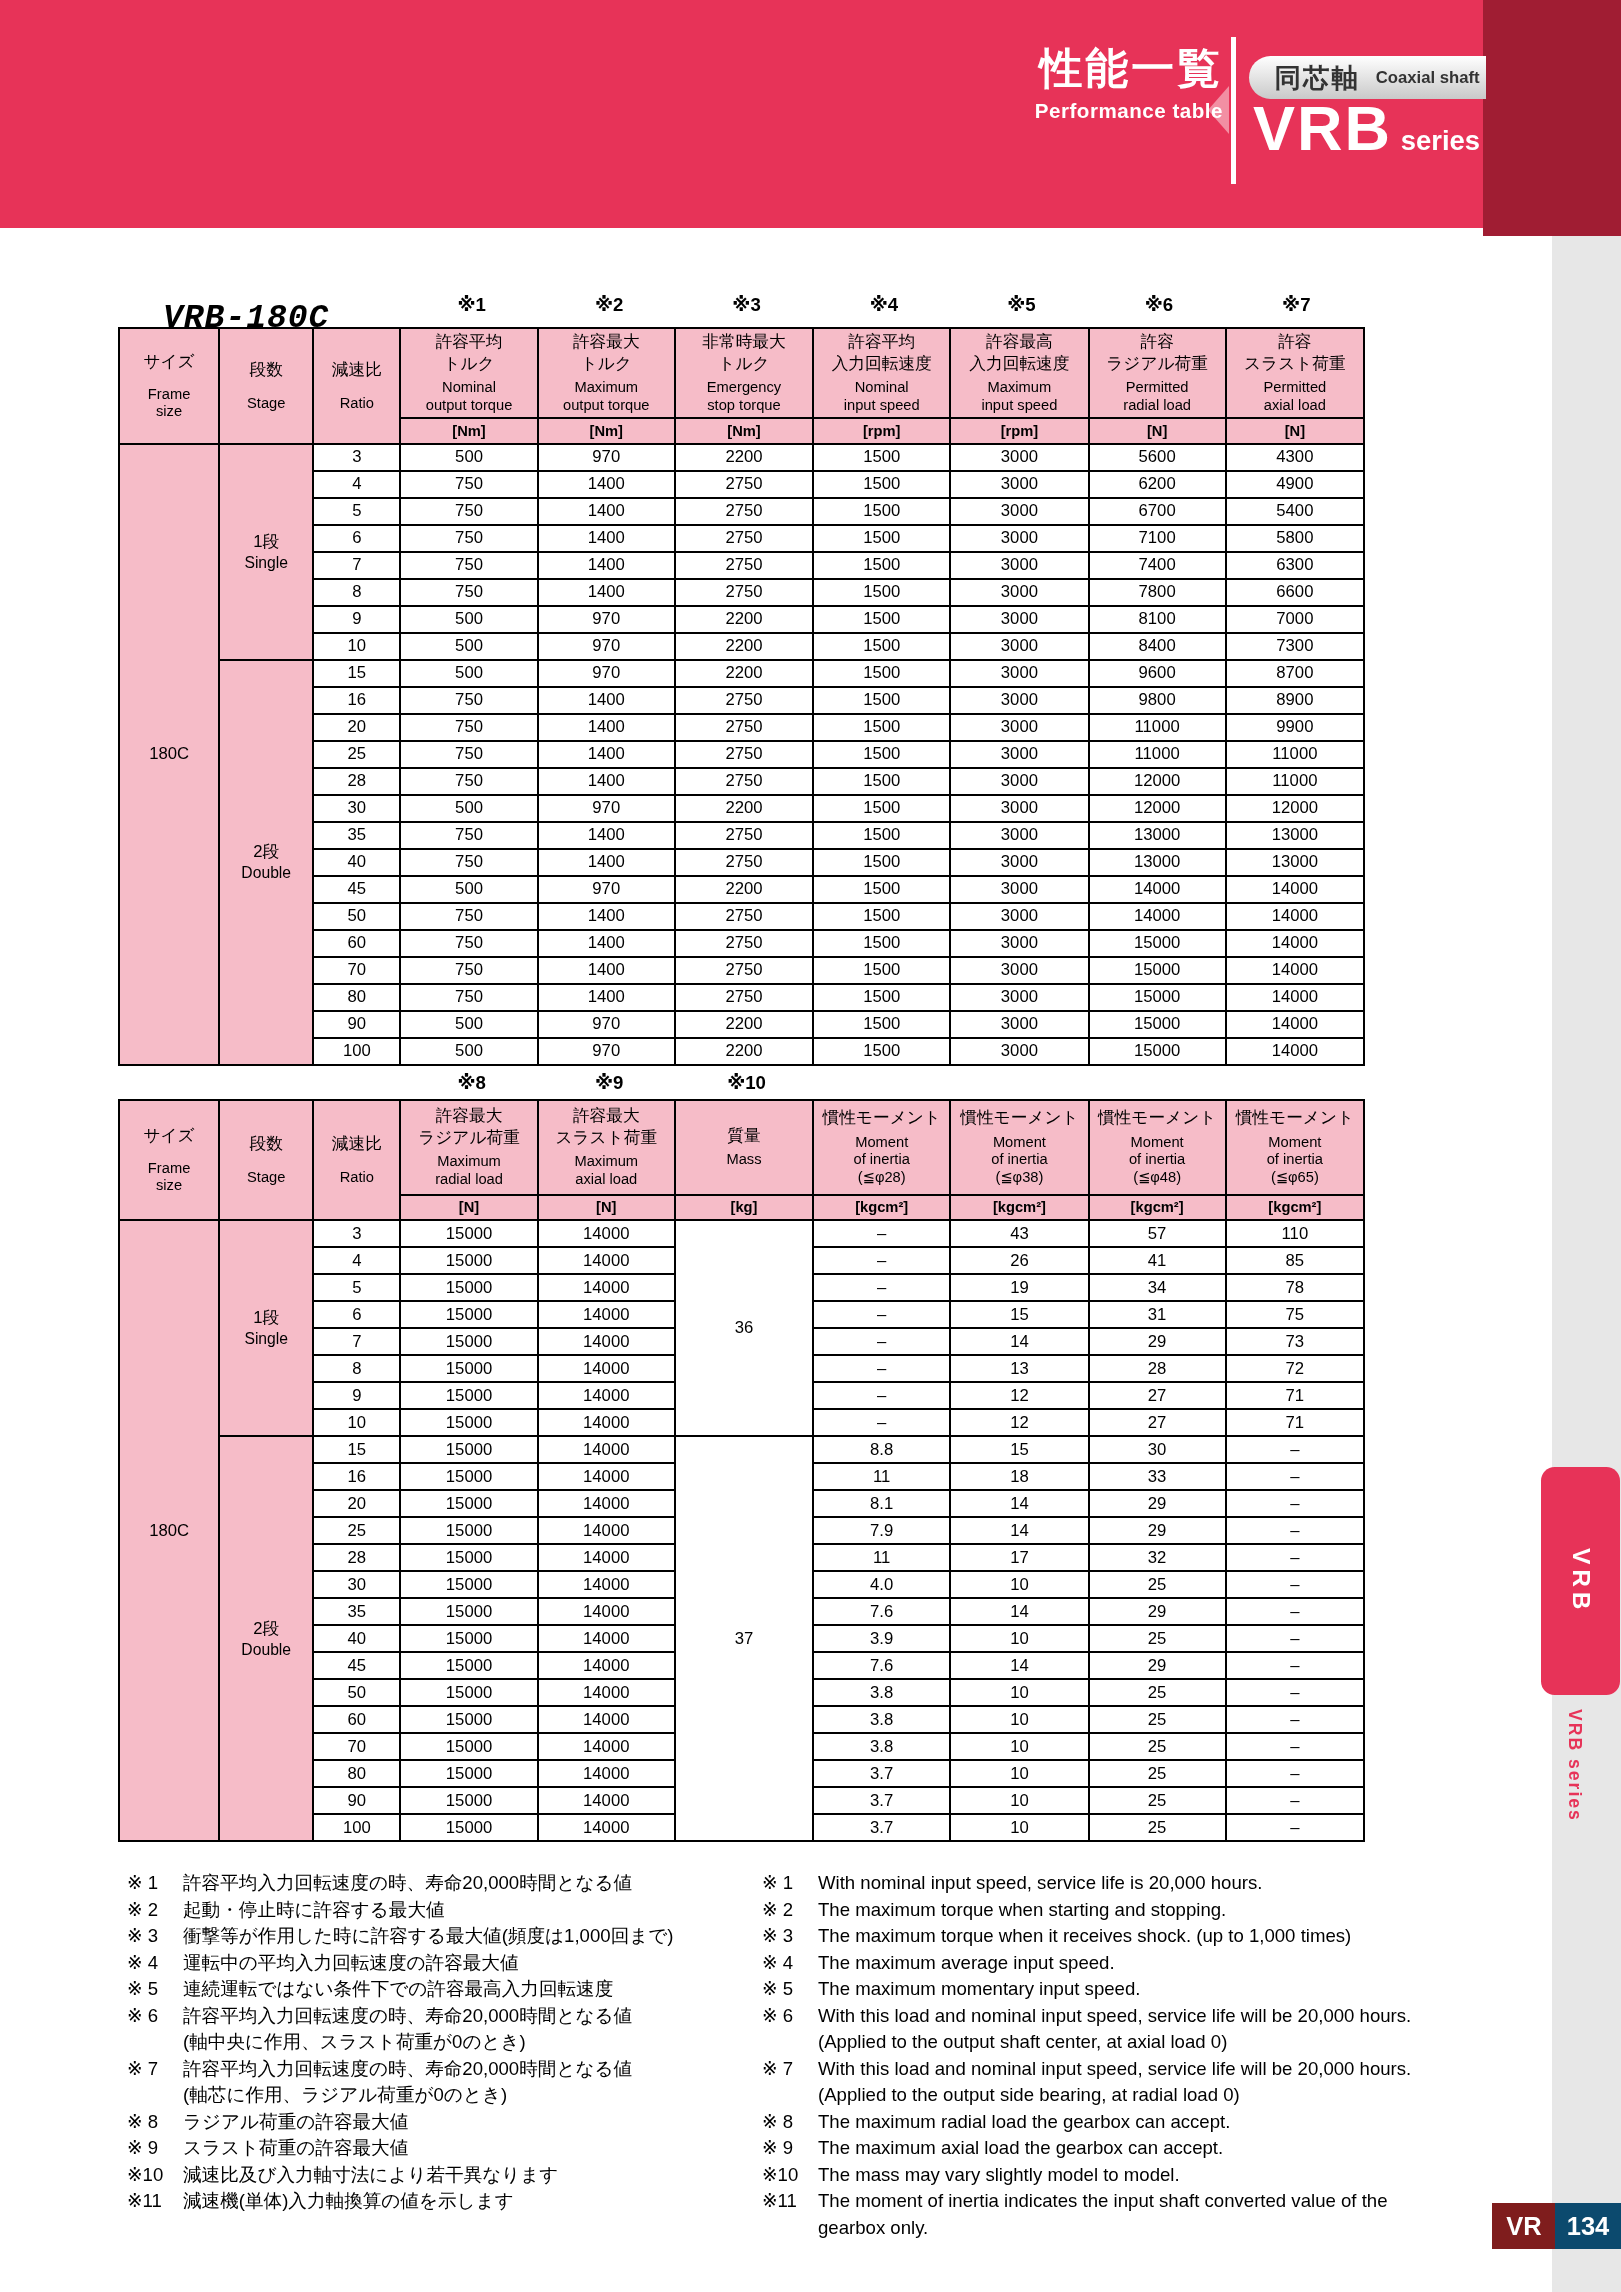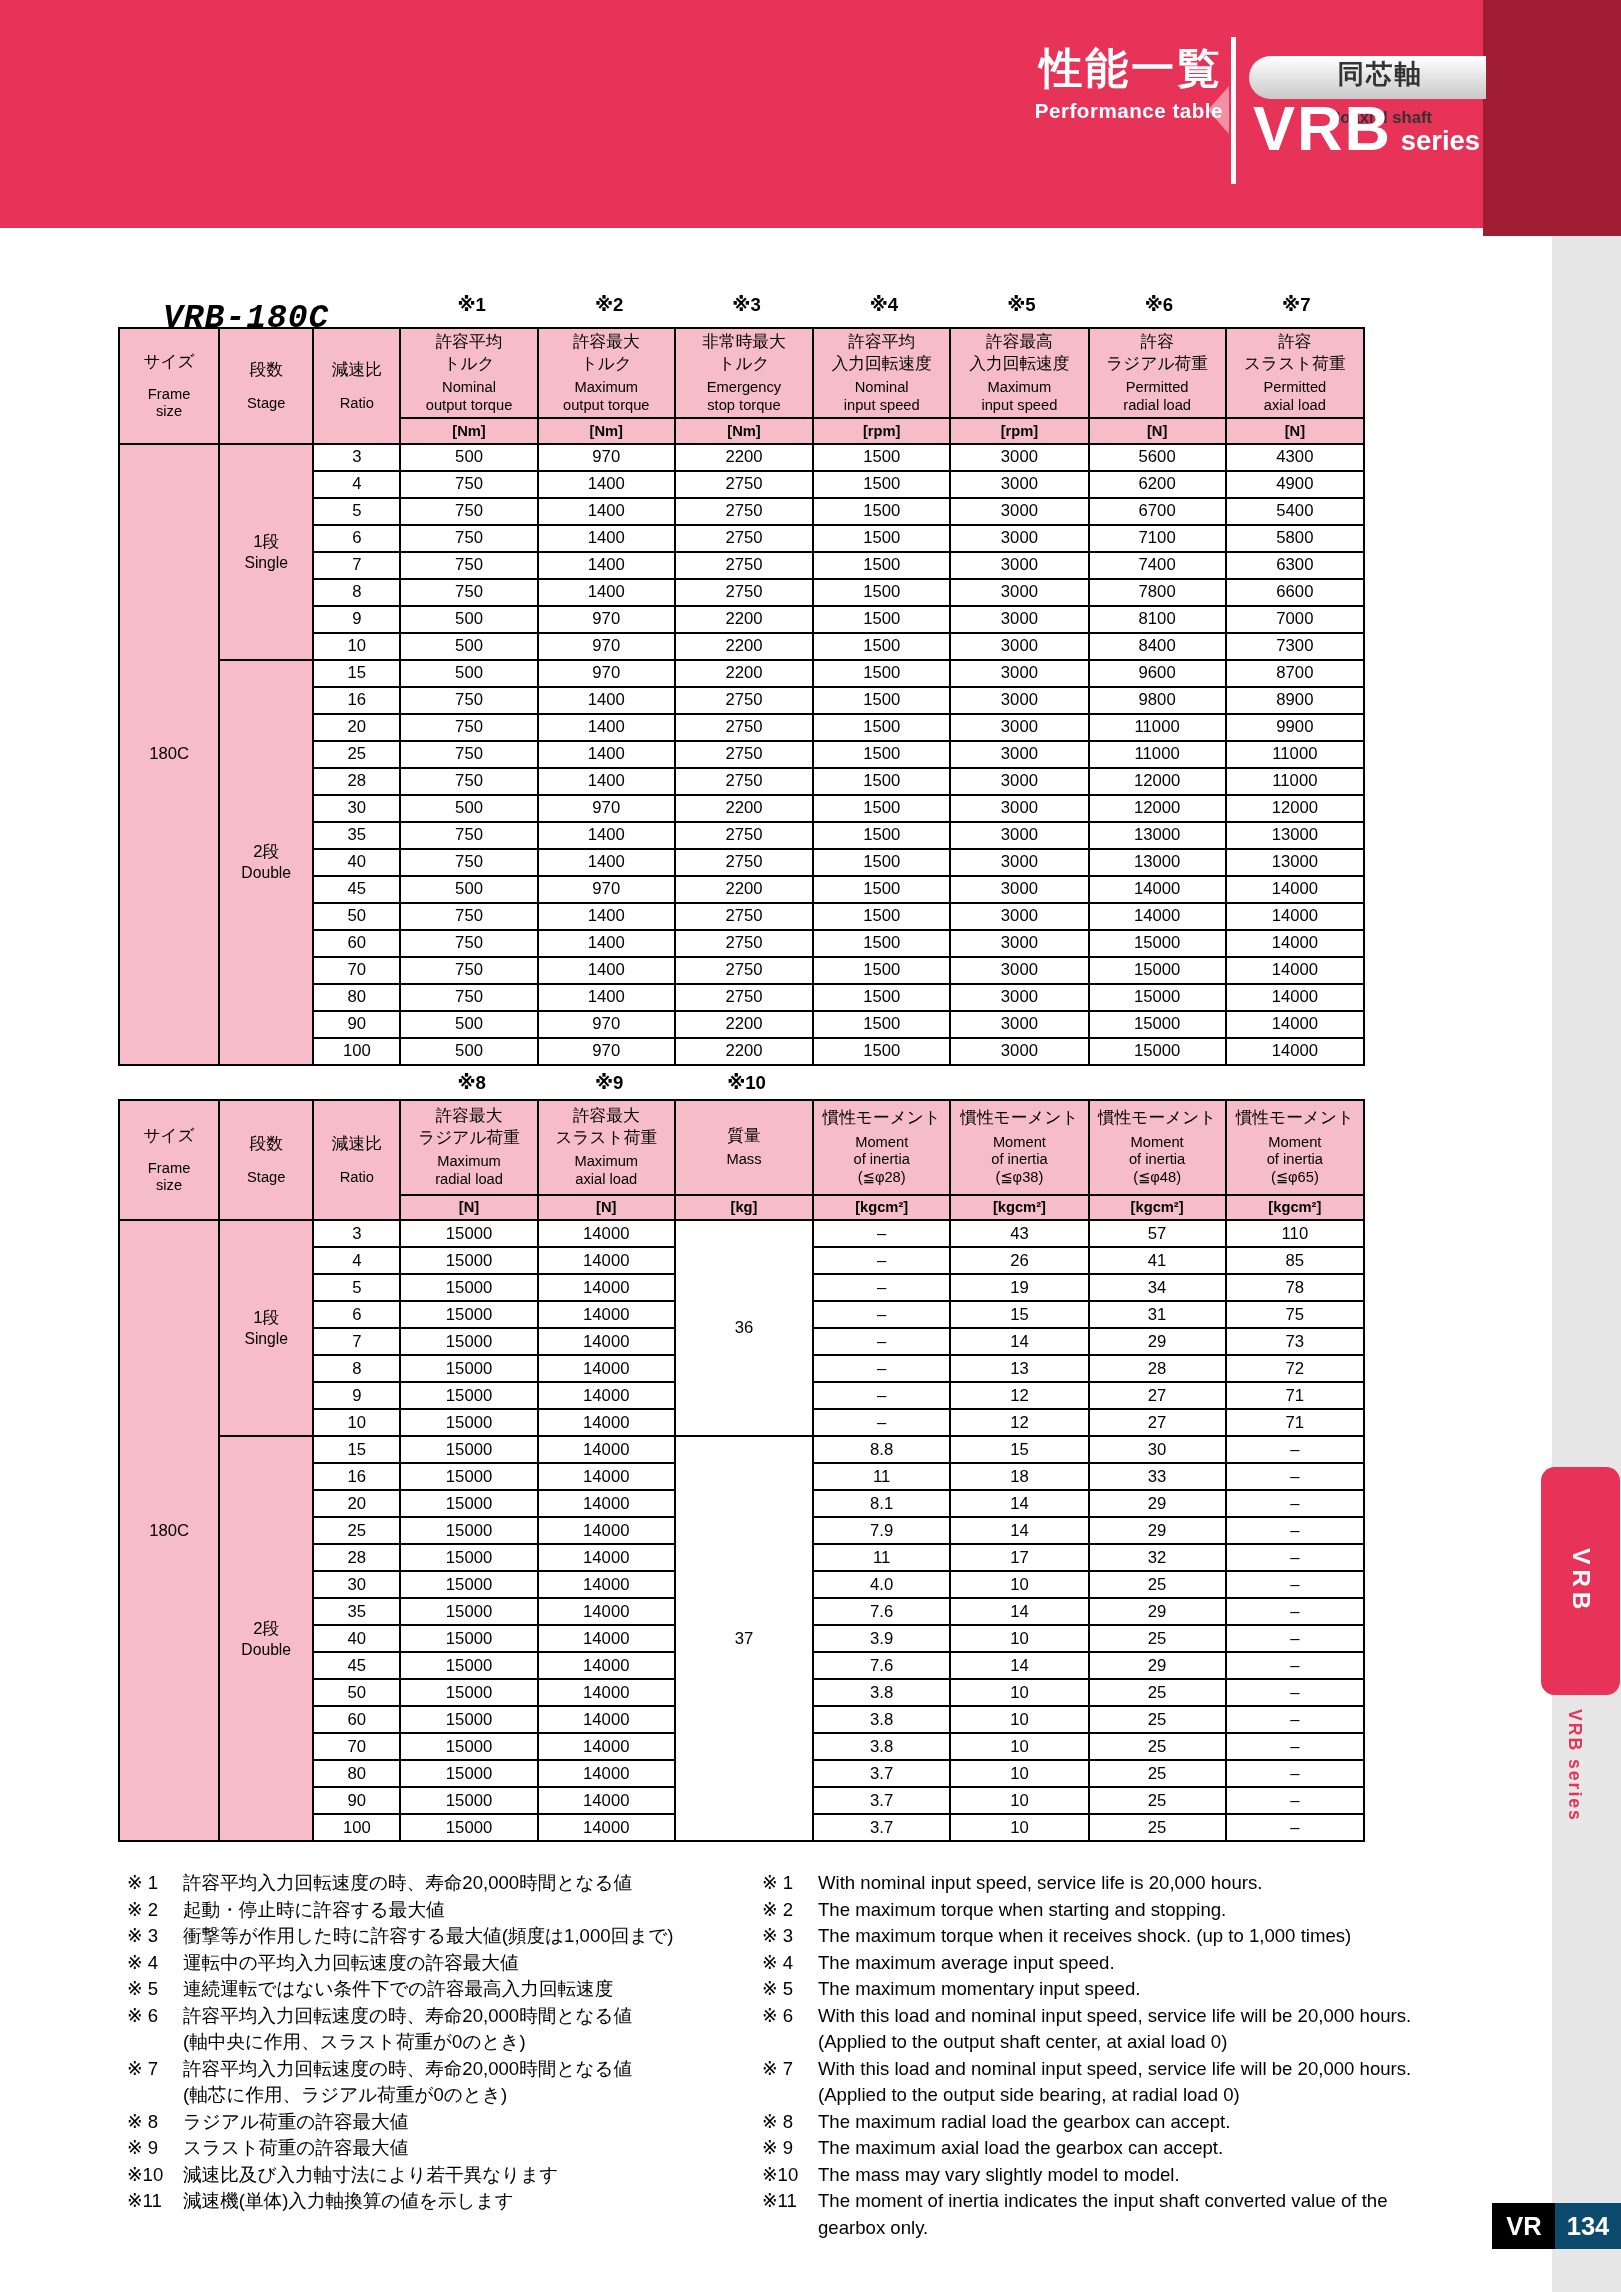--- a/index.html
+++ b/index.html
@@ -15,21 +15,21 @@
   .banner-title .jp{font-size:43px;font-weight:bold;letter-spacing:2.9px;line-height:51px;}
   .banner-title .en{font-size:20.6px;font-weight:bold;margin-top:5px;letter-spacing:0.5px;}
 
   .divider-bar{position:absolute;left:1231px;top:37px;width:4.9px;height:147px;background:#fff;}
   .divider-arrow{position:absolute;left:1208px;top:86px;width:0;height:0;
       border-top:24.5px solid transparent;border-bottom:24.5px solid transparent;
       border-right:21.6px solid rgba(255,255,255,0.45);}
 
   .shaft-pill{position:absolute;left:1249px;top:56px;width:237px;height:43px;
       background:linear-gradient(#ffffff,#c9c9c9);border-radius:21.6px 0 0 21.6px;
-      display:flex;align-items:center;padding-left:25.5px;box-sizing:border-box;gap:15.7px;flex-direction:column;}
+      display:flex;align-items:center;padding-left:25.5px;box-sizing:border-box;gap:15.7px;}
   .shaft-pill .jp{font-size:26.5px;font-weight:bold;color:#333;letter-spacing:2px;}
   .shaft-pill .en{font-size:16.7px;font-weight:bold;color:#333;}
 
   .series-line{position:absolute;left:1253px;top:92px;display:flex;align-items:baseline;color:#fff;}
   .series-line .big{font-size:63px;font-weight:bold;letter-spacing:2px;}
   .series-line .small{font-size:27.4px;font-weight:bold;margin-left:8.8px;}
 
   
   .model-title{position:absolute;left:163px;top:300px;font-size:33px;font-style:italic;
       font-weight:600;letter-spacing:1px;font-family:Liberation Mono, monospace;}
@@ -69,21 +69,21 @@
   .fn-row{display:flex;}
   .fn-mark{flex:none;width:56px;}
   .fn-text{display:block;}
 
   
   .side-tab{position:absolute;left:1541px;top:1467px;width:79px;height:228px;background:#e73358;
       border-radius:13.7px;display:flex;align-items:center;justify-content:center;}
   .side-tab span{writing-mode:vertical-rl;color:#fff;font-size:24.5px;font-weight:bold;letter-spacing:4.9px;}
   .side-series{position:absolute;left:1564px;top:1709px;writing-mode:vertical-rl;
       color:#e73358;font-size:17.6px;font-weight:bold;letter-spacing:2px;}
-  .badge-vr{position:absolute;left:1492px;top:2203px;width:64px;height:46px;background:#000000;
+  .badge-vr{position:absolute;left:1492px;top:2203px;width:64px;height:46px;background:#7f1d1d;
       color:#fff;font-weight:bold;font-size:25.5px;display:flex;align-items:center;justify-content:center;}
   .badge-num{position:absolute;left:1555px;top:2203px;width:66px;height:46px;background:#0c4a6e;
       color:#fff;font-weight:bold;font-size:25.5px;display:flex;align-items:center;justify-content:center;}
 </style>
 </head>
 <body>
 
 <div class="page">
 
   <div class="banner"></div>

